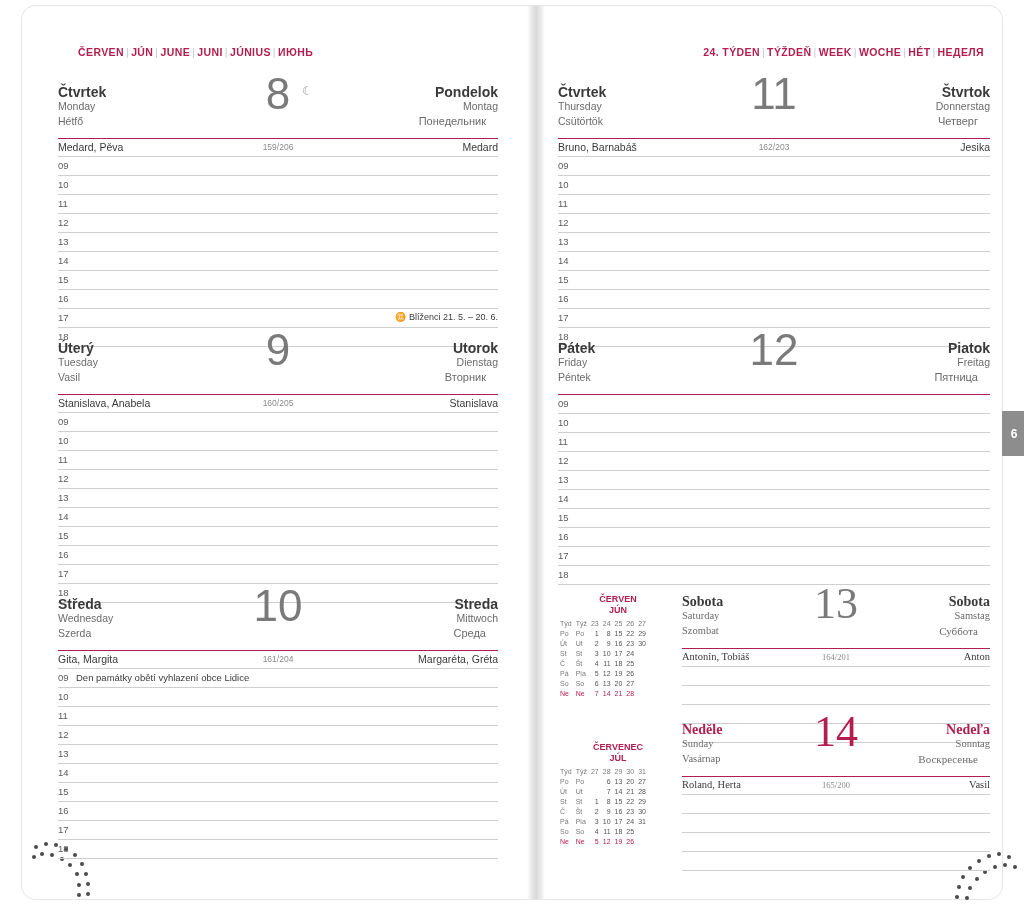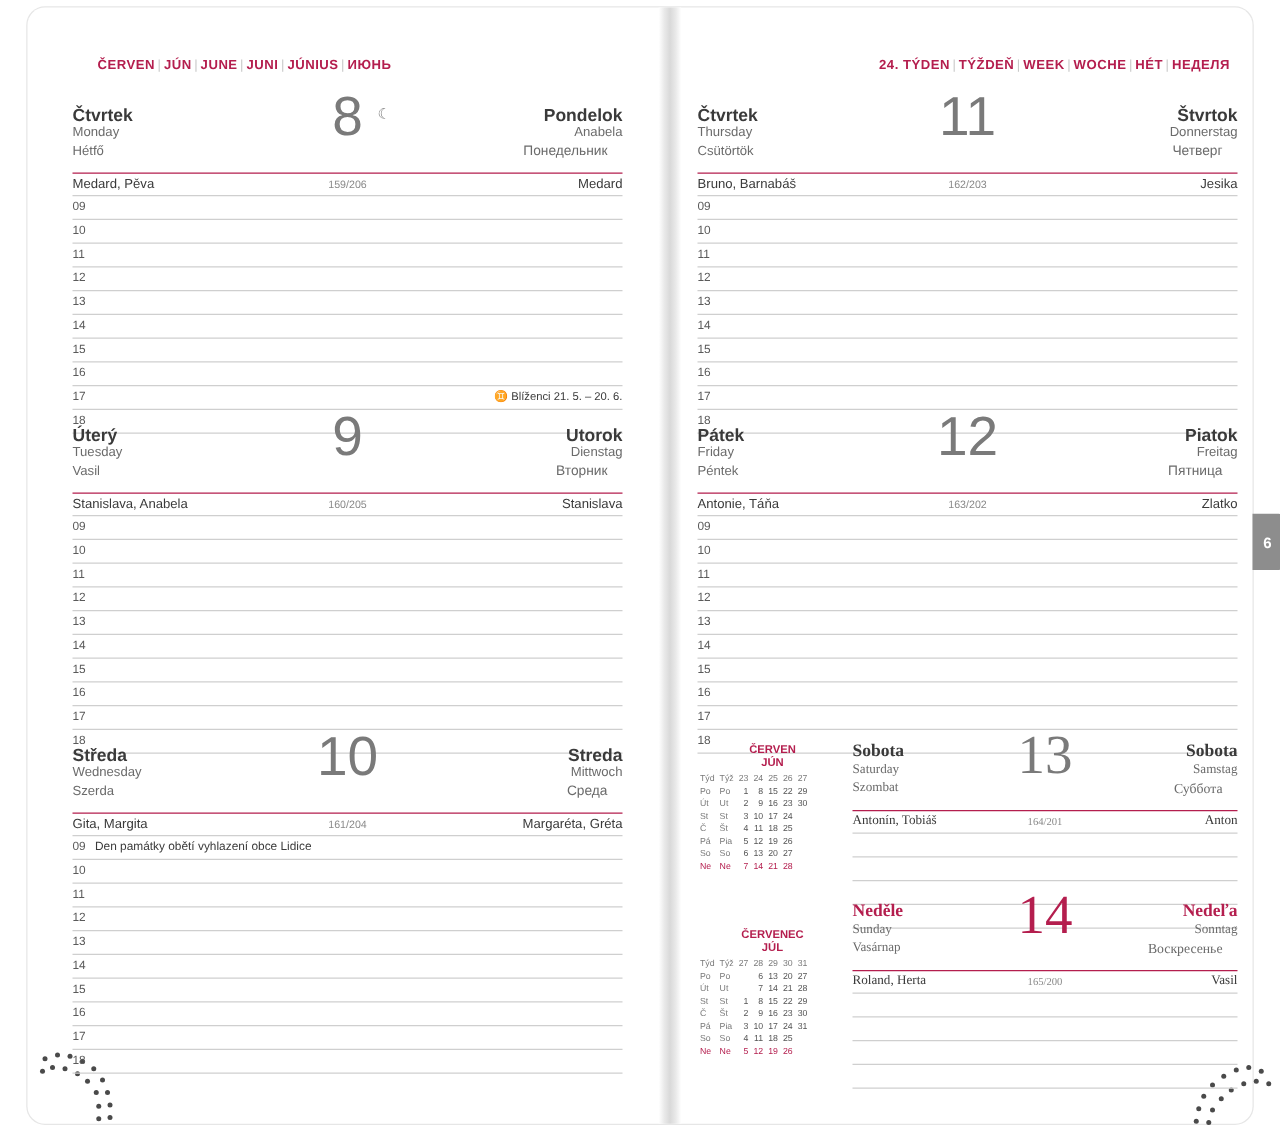--- a/index.html
+++ b/index.html
@@ -107,21 +107,21 @@
       <div class="hdr hdr-left">
         <span>ČERVEN</span><span class="sep">|</span><span>JÚN</span><span class="sep">|</span><span>JUNE</span><span class="sep">|</span><span>JUNI</span><span class="sep">|</span><span>JÚNIUS</span><span class="sep">|</span><span>ИЮНЬ</span>
       </div>
 
       <div class="dayblock" style="top:78px;">
         <div class="daytop">
           <div class="d-cz">Čtvrtek</div>
           <div class="d-en">Monday</div>
           <div class="d-hu">Hétfő</div>
           <div class="d-sk">Pondelok</div>
-          <div class="d-de">Anabela</div>
+          <div class="d-de">Montag</div>
           <div class="d-ru">Понедельник</div>
           <div class="daynum">8</div>
           <div class="moon">☾</div>
         </div>
         <div class="rule"></div>
         <div class="namesrow">
           <span class="nm-left">Medard, Pěva</span>
           <span class="nm-mid">159/206</span>
           <span class="nm-right">Medard</span>
         </div>
@@ -314,25 +314,20 @@
         <div class="daytop">
           <div class="d-cz">Pátek</div>
           <div class="d-en">Friday</div>
           <div class="d-hu">Péntek</div>
           <div class="d-sk">Piatok</div>
           <div class="d-de">Freitag</div>
           <div class="d-ru">Пятница</div>
           <div class="daynum">12</div>
         </div>
         <div class="rule"></div>
-        <div class="namesrow">
-          <span class="nm-left">Antonie, Táňa</span>
-          <span class="nm-mid">163/202</span>
-          <span class="nm-right">Zlatko</span>
-        </div>
         <div class="hourrow">
             <span class="h">09</span>
           </div>
         <div class="hourrow">
             <span class="h">10</span>
           </div>
         <div class="hourrow">
             <span class="h">11</span>
           </div>
         <div class="hourrow">

